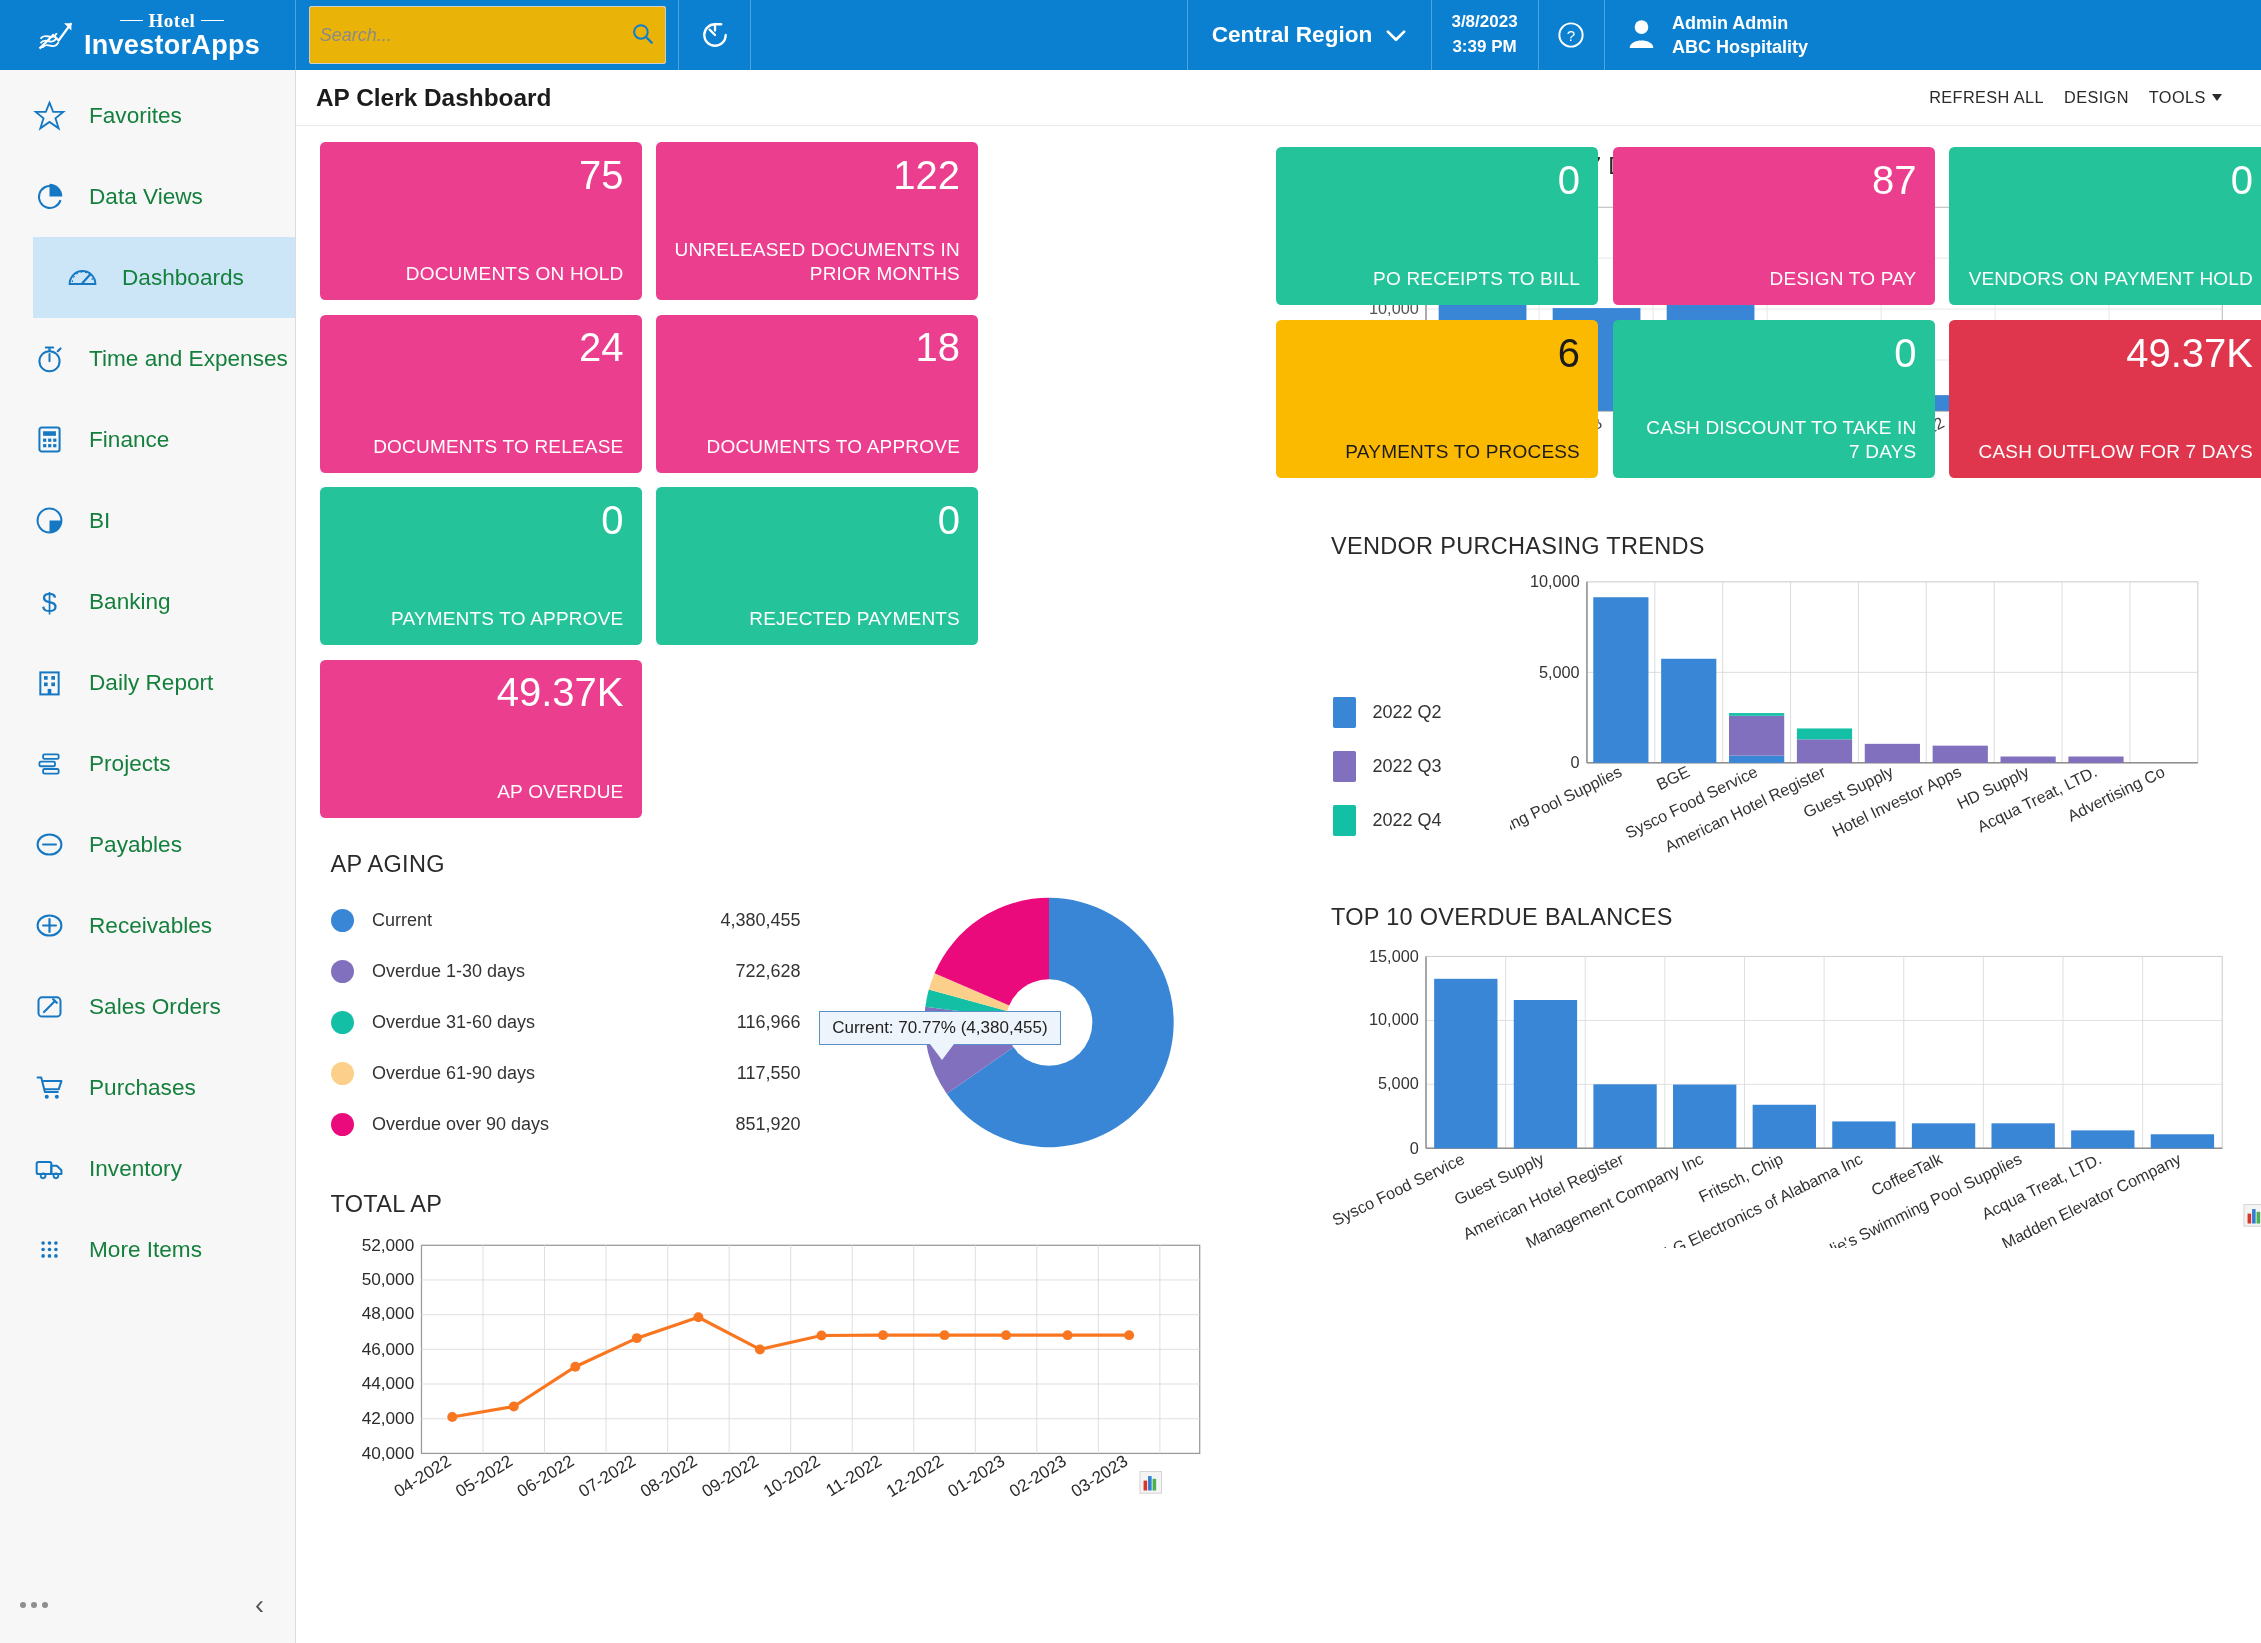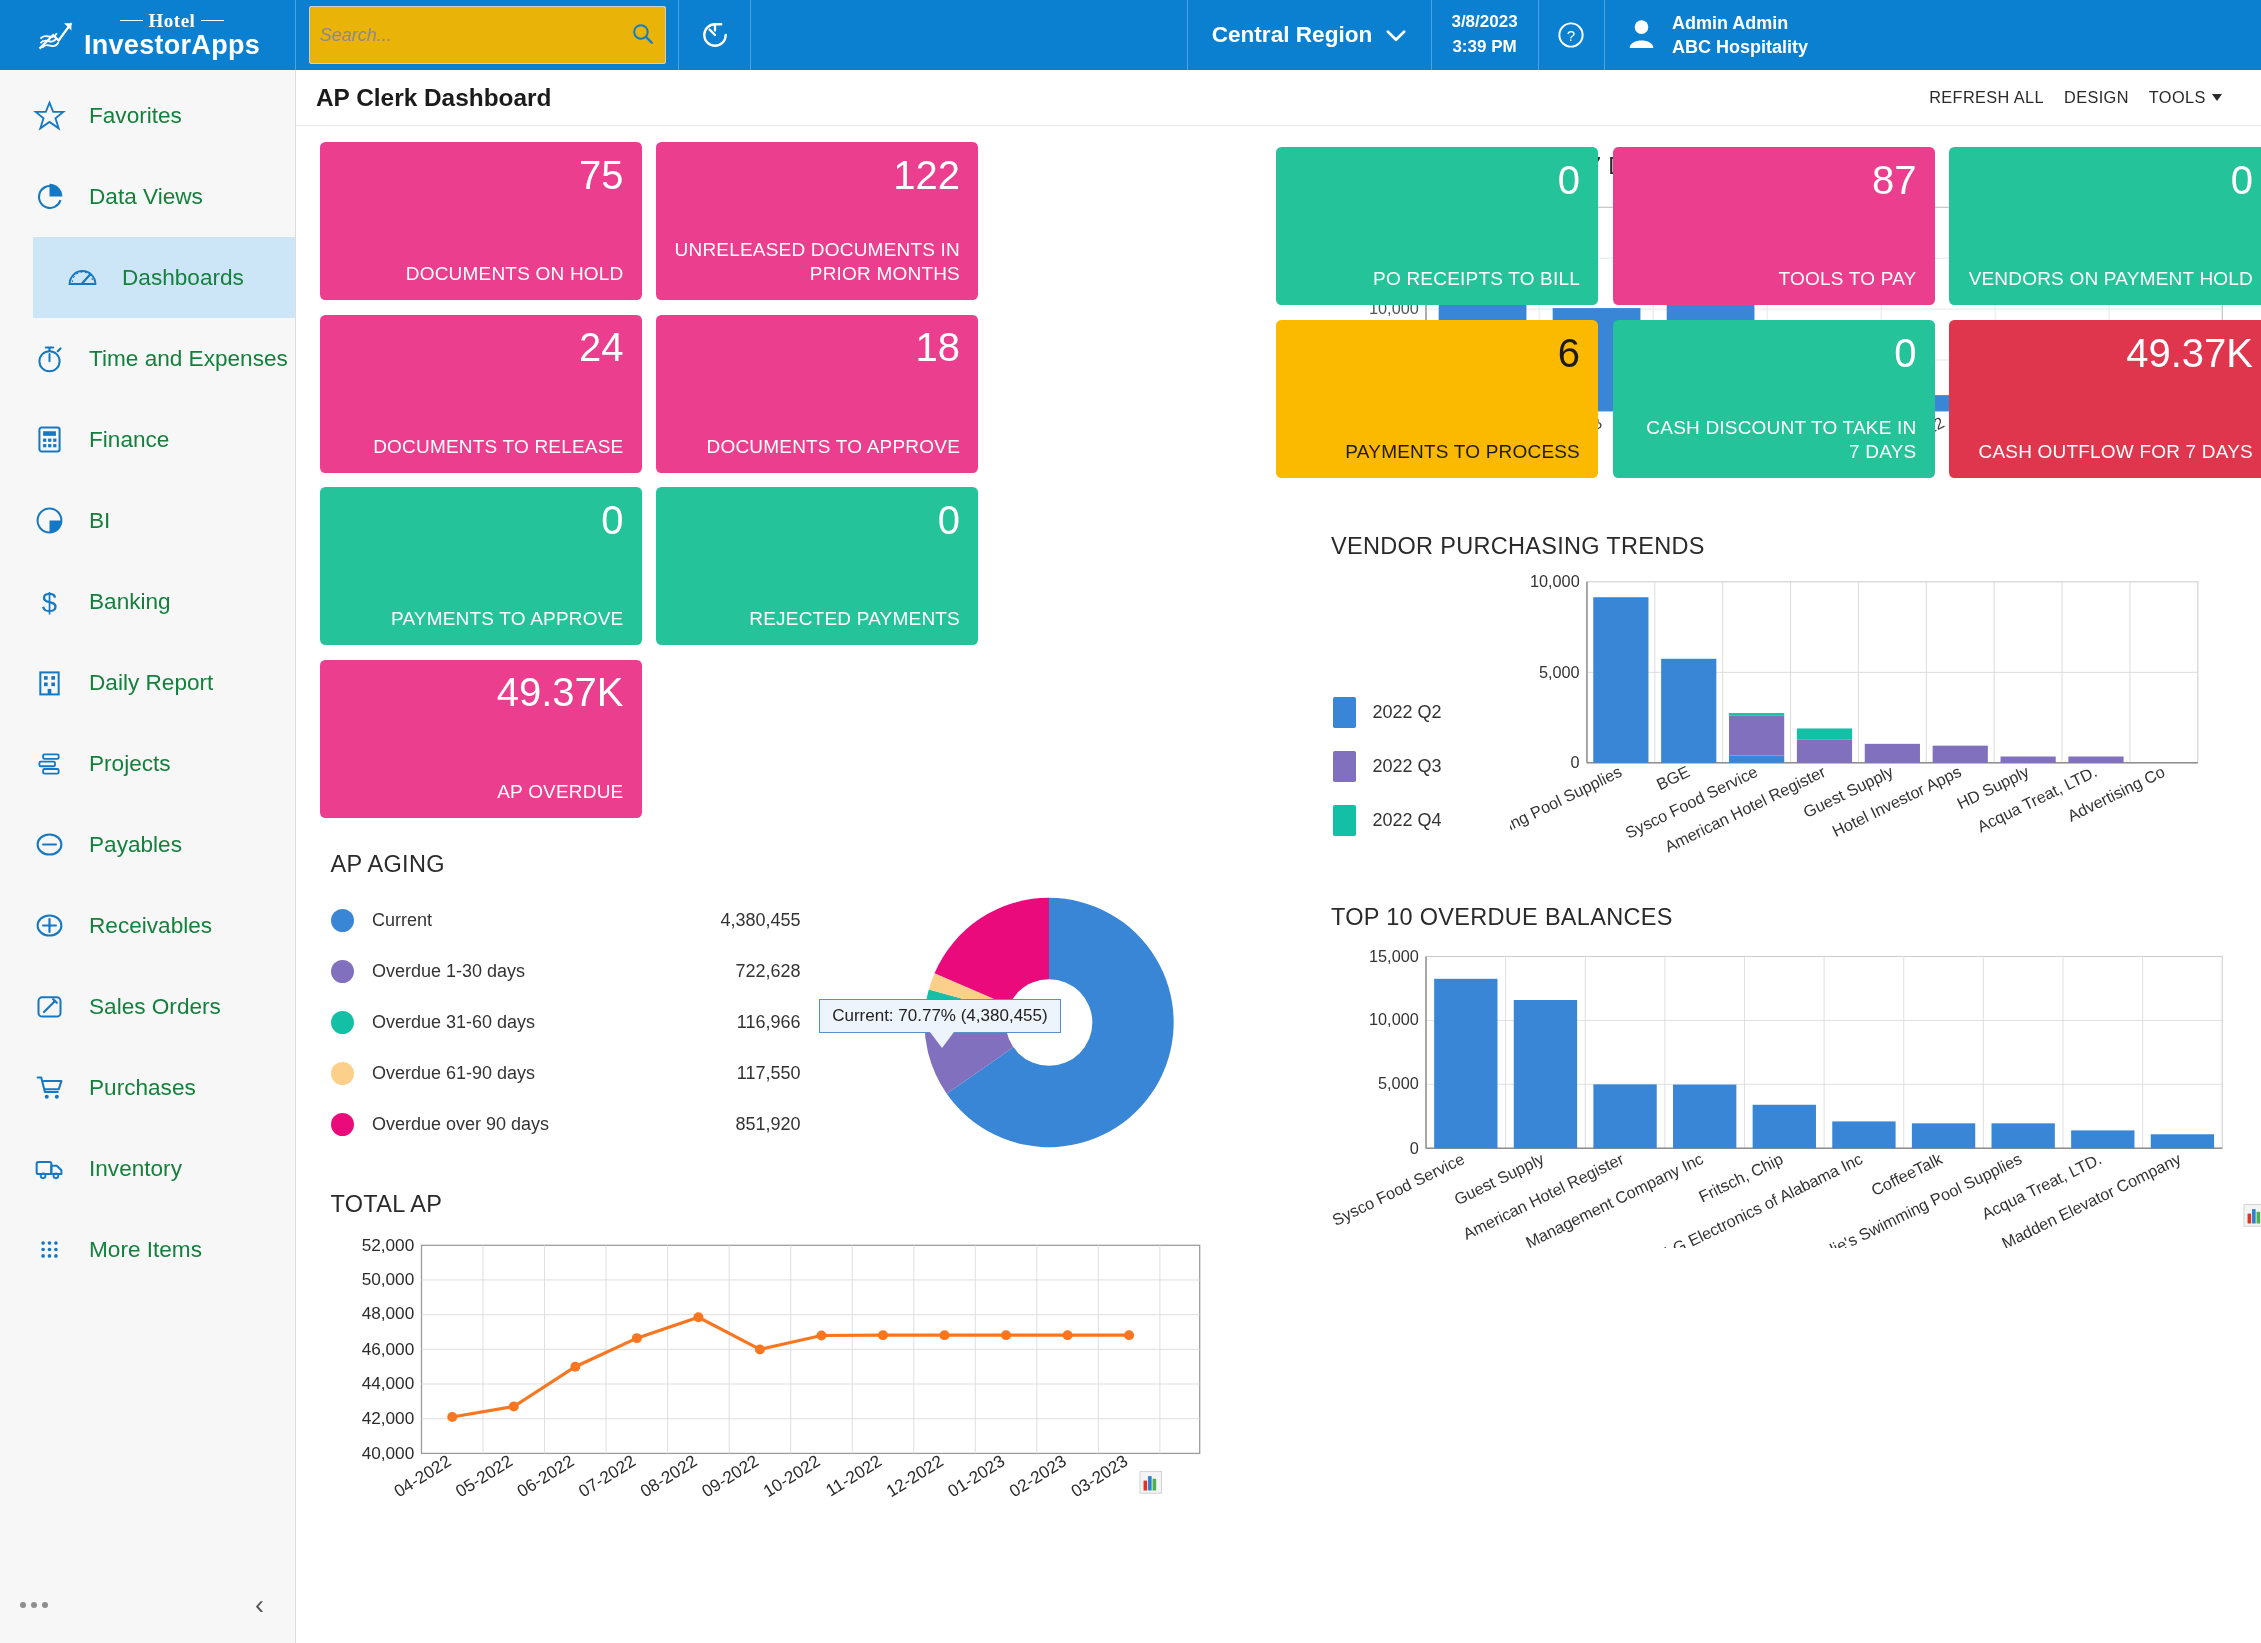--- a/index.html
+++ b/index.html
@@ -115,21 +115,21 @@
   
   .aging-row { display: flex; align-items: center; padding-left: 11px; }
   .legend { width: 470px; flex: 0 0 470px; }
   .legend-row { display: flex; align-items: center; height: 51px; font-size: 18px; color: #333; }
   .legend-dot { width: 23.5px; height: 23.5px; border-radius: 50%; flex: 0 0 23.5px; margin-right: 18px; }
   .legend-name { flex: 1; }
   .legend-val { text-align: right; width: 163px; }
   .donut-wrap { flex: 1; display: flex; justify-content: center; position: relative; }
 
   .tooltip {
-    position: absolute; left: 18px; top: 112px;
+    position: absolute; left: 18px; top: 124px;
     background: #eef4fb; border: 1.8px solid #5b8fc9; padding: 6.3px 12.7px;
     font-size: 17px; color: #222; white-space: nowrap; z-index: 5;
   }
   .tooltip:after {
     content: ""; position: absolute; left: 110px; top: 100%;
     border-left: 12.7px solid transparent; border-right: 12.7px solid transparent;
     border-top: 16.3px solid #eef4fb;
   }
 
   
@@ -805,21 +805,21 @@
     </div>
   </div>
 
   <div style="position:absolute; left:1276px; top:147px; display:flex; gap:14.5px;">
     <div class="tile" style="background:#24c39a;">
       <span class="val">0</span>
       <span class="lbl">PO RECEIPTS TO BILL</span>
     </div>
     <div class="tile" style="background:#ec3e8e;">
       <span class="val">87</span>
-      <span class="lbl">TOOLS TO PAY</span>
+      <span class="lbl">DESIGN TO PAY</span>
     </div>
     <div class="tile" style="background:#24c39a;">
       <span class="val">0</span>
       <span class="lbl">VENDORS ON PAYMENT HOLD</span>
     </div>
   </div>
 
   <div style="position:absolute; left:1276px; top:320px; display:flex; gap:14.5px;">
     <div class="tile dark-text" style="background:#fbb900;">
       <span class="val">6</span>

